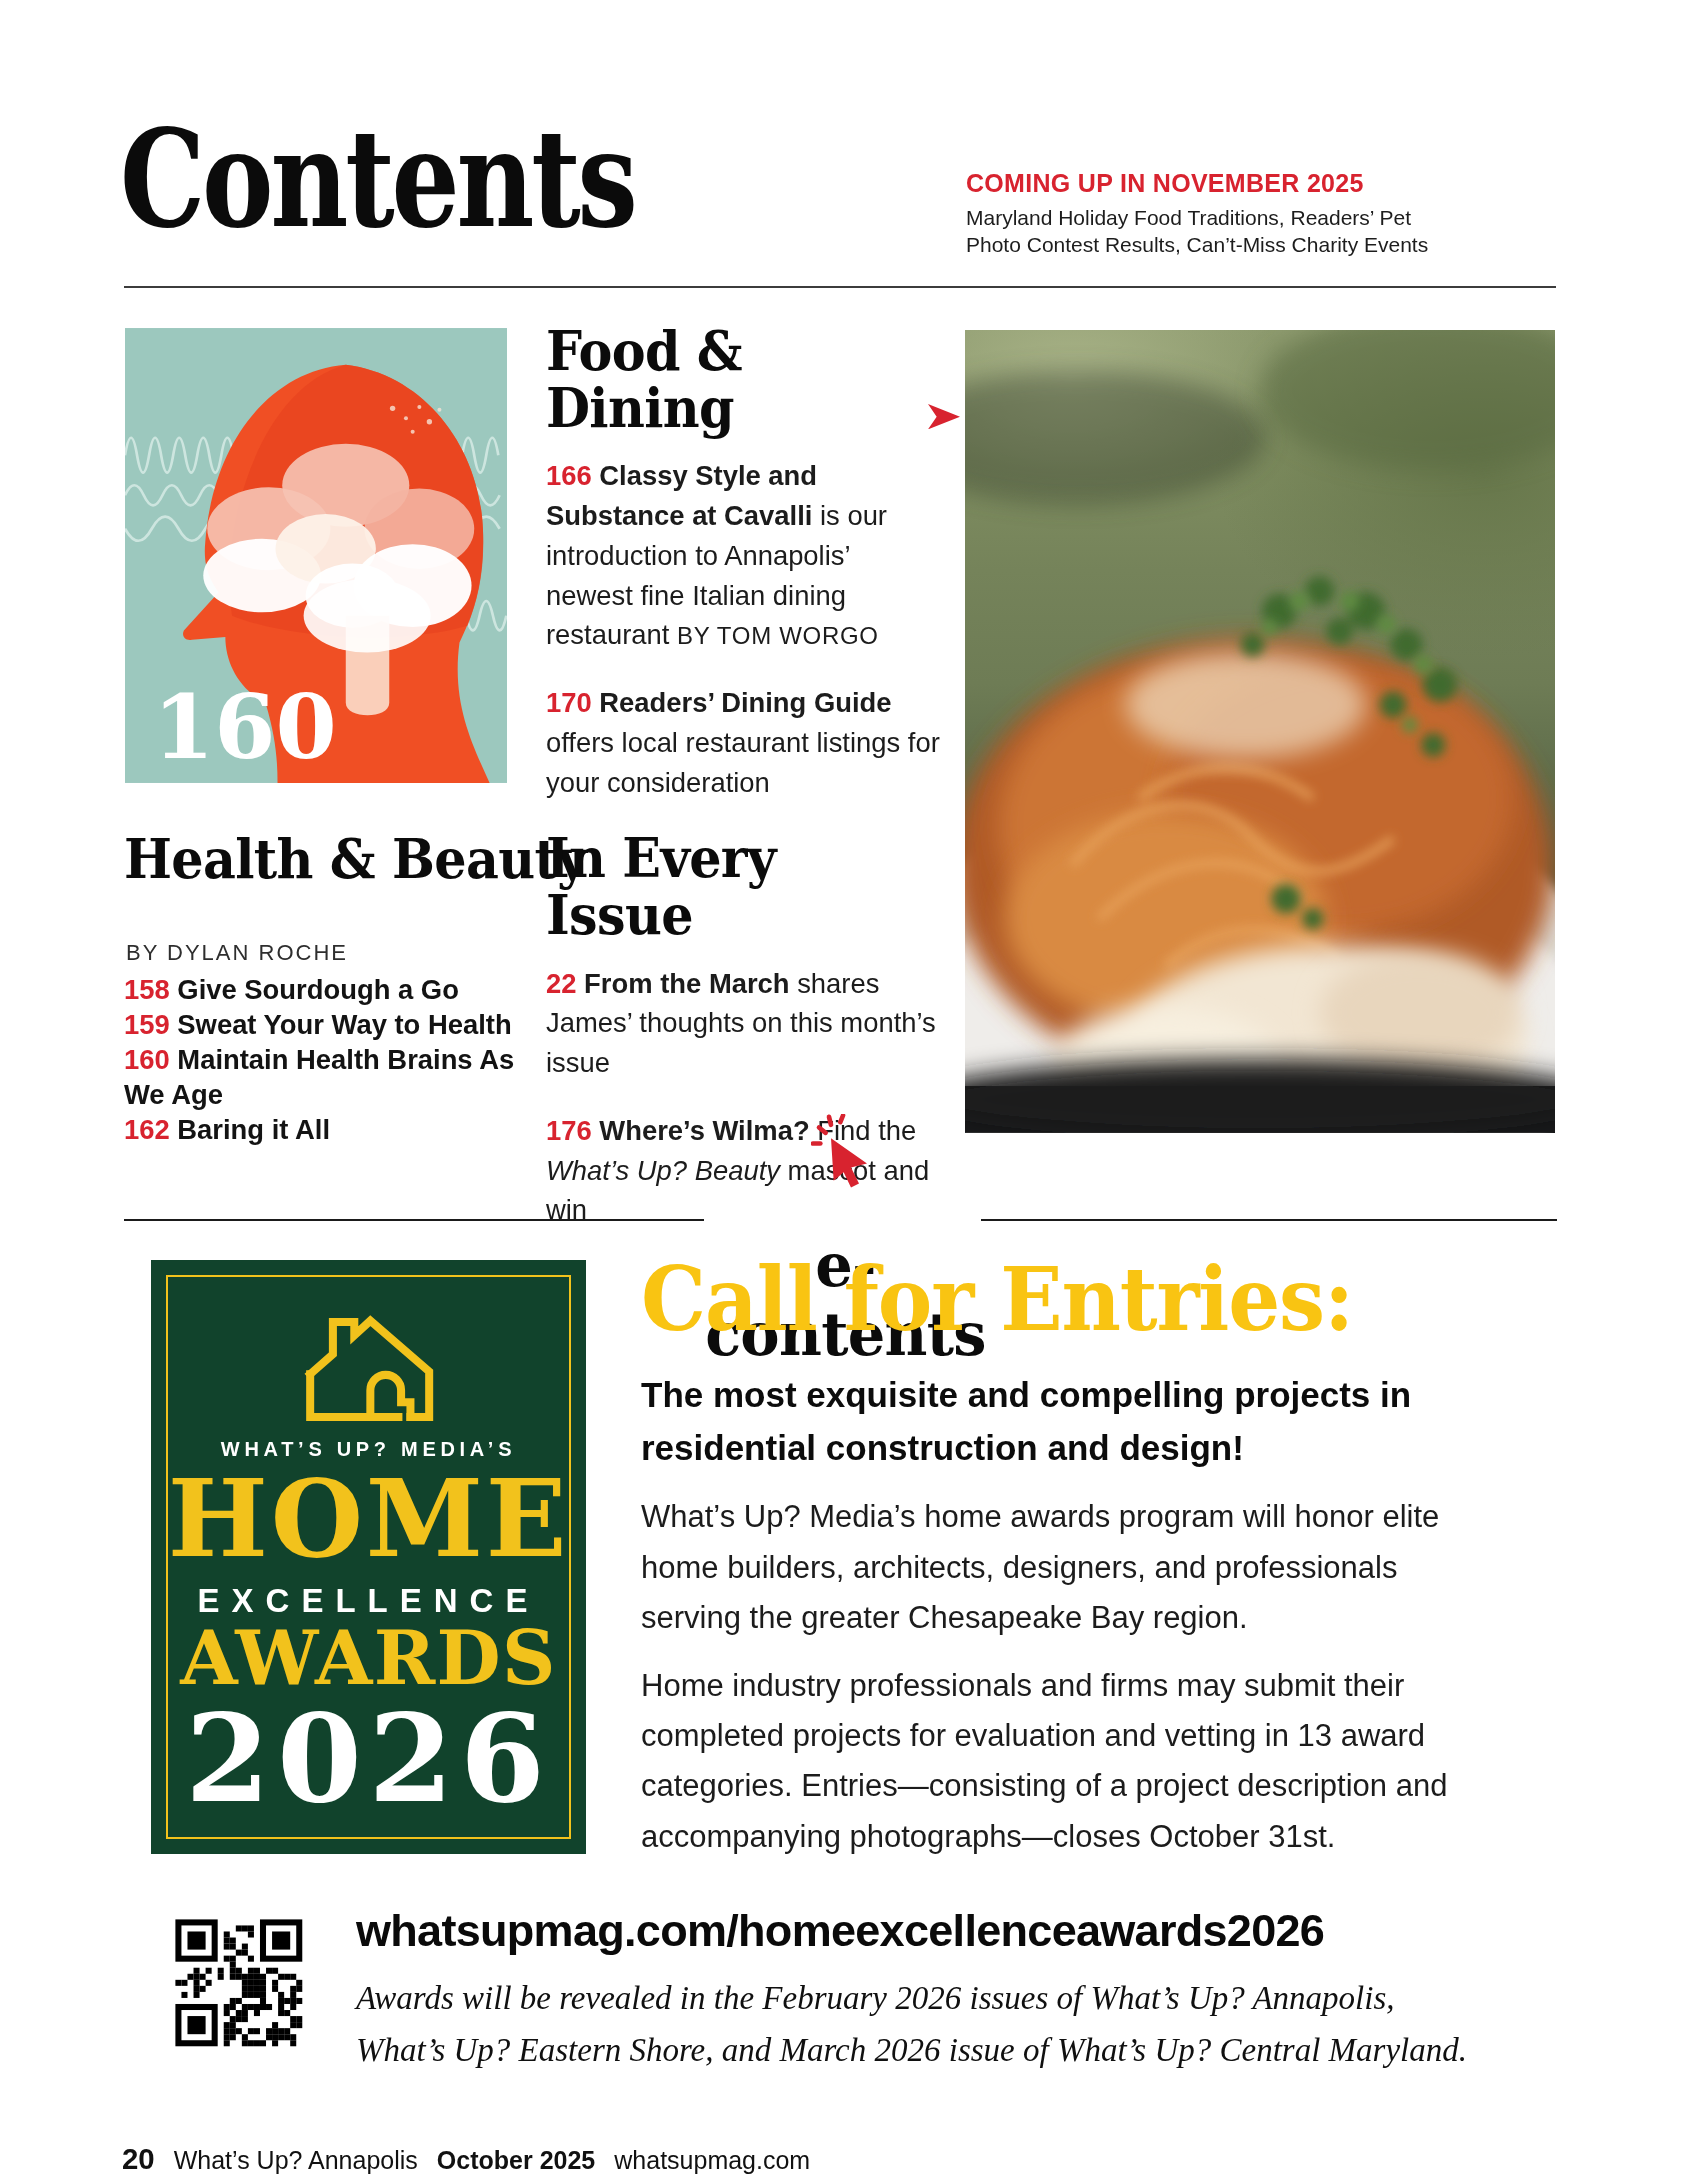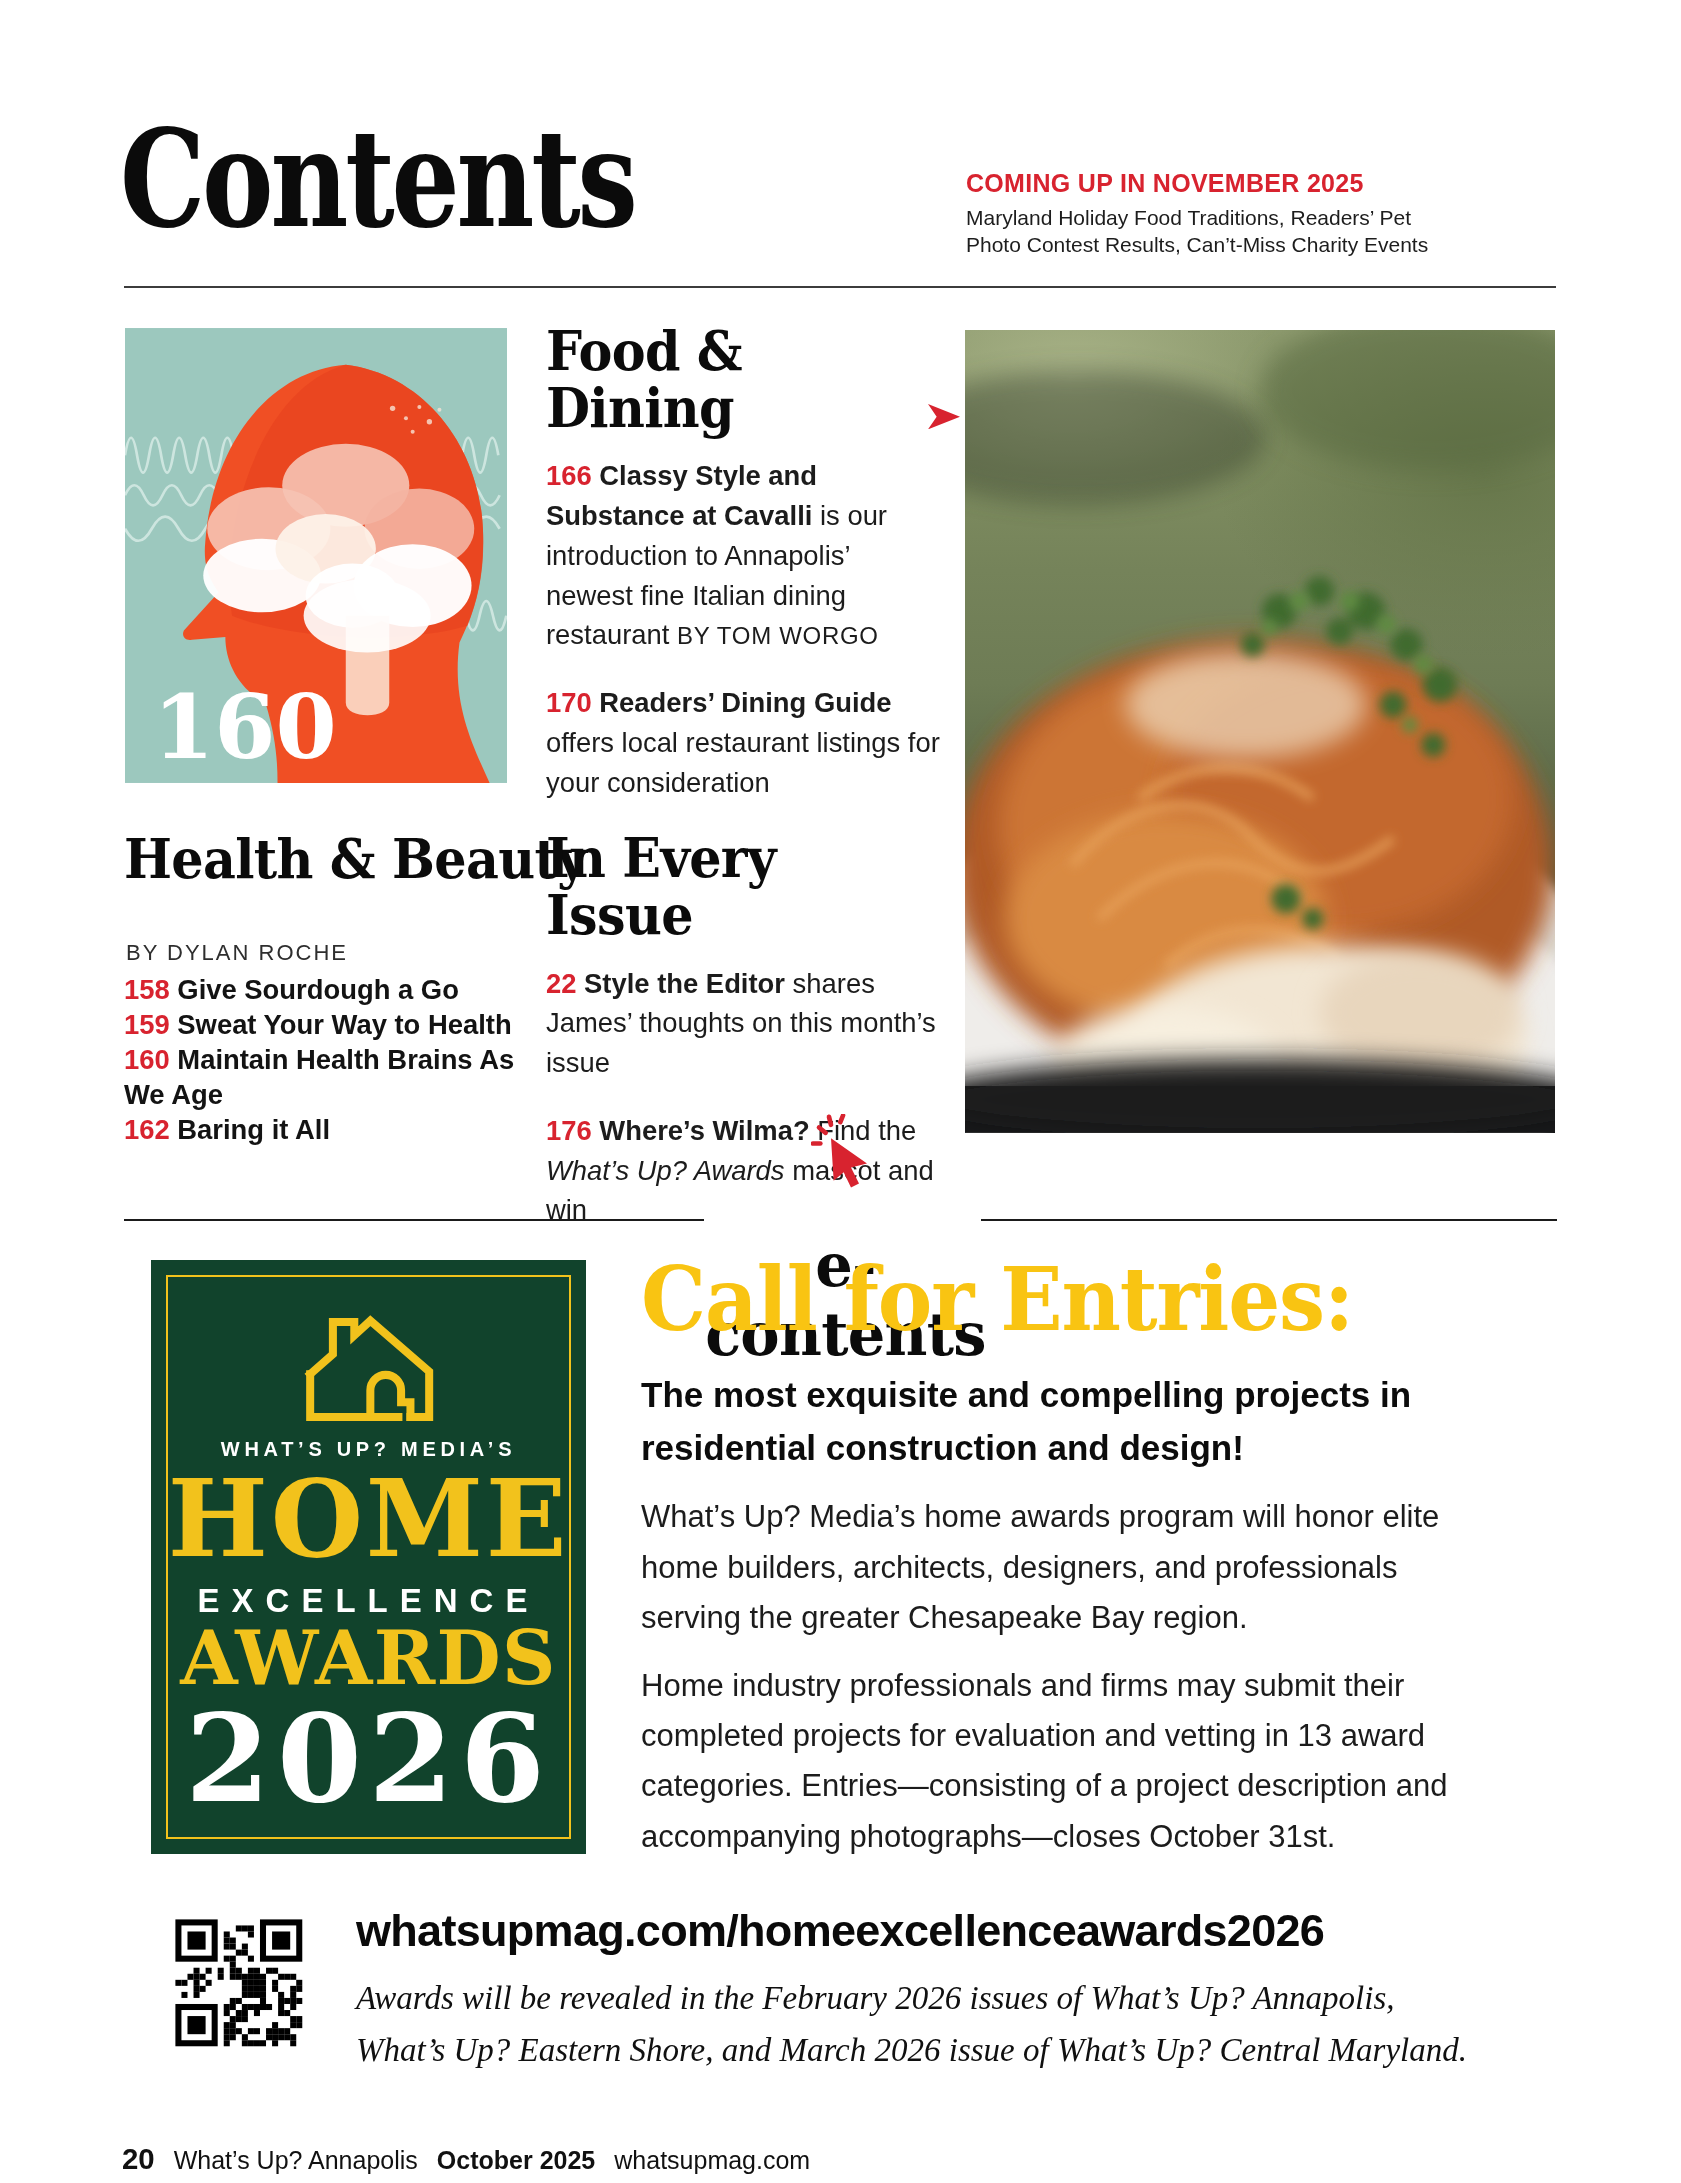--- a/index.html
+++ b/index.html
@@ -155,24 +155,24 @@
   <div class="mid-col">
     <h2 class="section-heading serif">Food &amp; Dining</h2>
     <div class="toc-item">
       <span class="num">166</span><span> </span><span class="bold">Classy Style and Substance at Cavalli</span><span> is our introduction to Annapolis’ newest fine Italian dining restaurant </span><span class="caps">BY TOM WORGO</span>
     </div>
     <div class="toc-item">
       <span class="num">170</span><span> </span><span class="bold">Readers’ Dining Guide</span><span> offers local restaurant listings for your consideration</span>
     </div>
     <h2 class="section-heading serif iei-heading">In Every Issue</h2>
     <div class="toc-item">
-      <span class="num">22</span><span> </span><span class="bold">Style the Editor</span><span> shares James’ thoughts on this month’s issue</span>
+      <span class="num">22</span><span> </span><span class="bold">From the March</span><span> shares James’ thoughts on this month’s issue</span>
     </div>
     <div class="toc-item">
-      <span class="num">176</span><span> </span><span class="bold">Where’s Wilma?</span><span> Find the </span><span class="ital">What’s Up? Awards</span><span> mascot and win</span>
+      <span class="num">176</span><span> </span><span class="bold">Where’s Wilma?</span><span> Find the </span><span class="ital">What’s Up? Beauty</span><span> mascot and win</span>
     </div>
   </div>
 
   <svg class="arrow-166" viewBox="0 0 48 38">
     <polygon points="0,0 48,19 0,38 13,19" style="fill:var(--accent-red)"></polygon>
   </svg>
 
   <div class="photo">
     <svg viewBox="0 0 882 1200" width="590" height="803">
       <defs>

